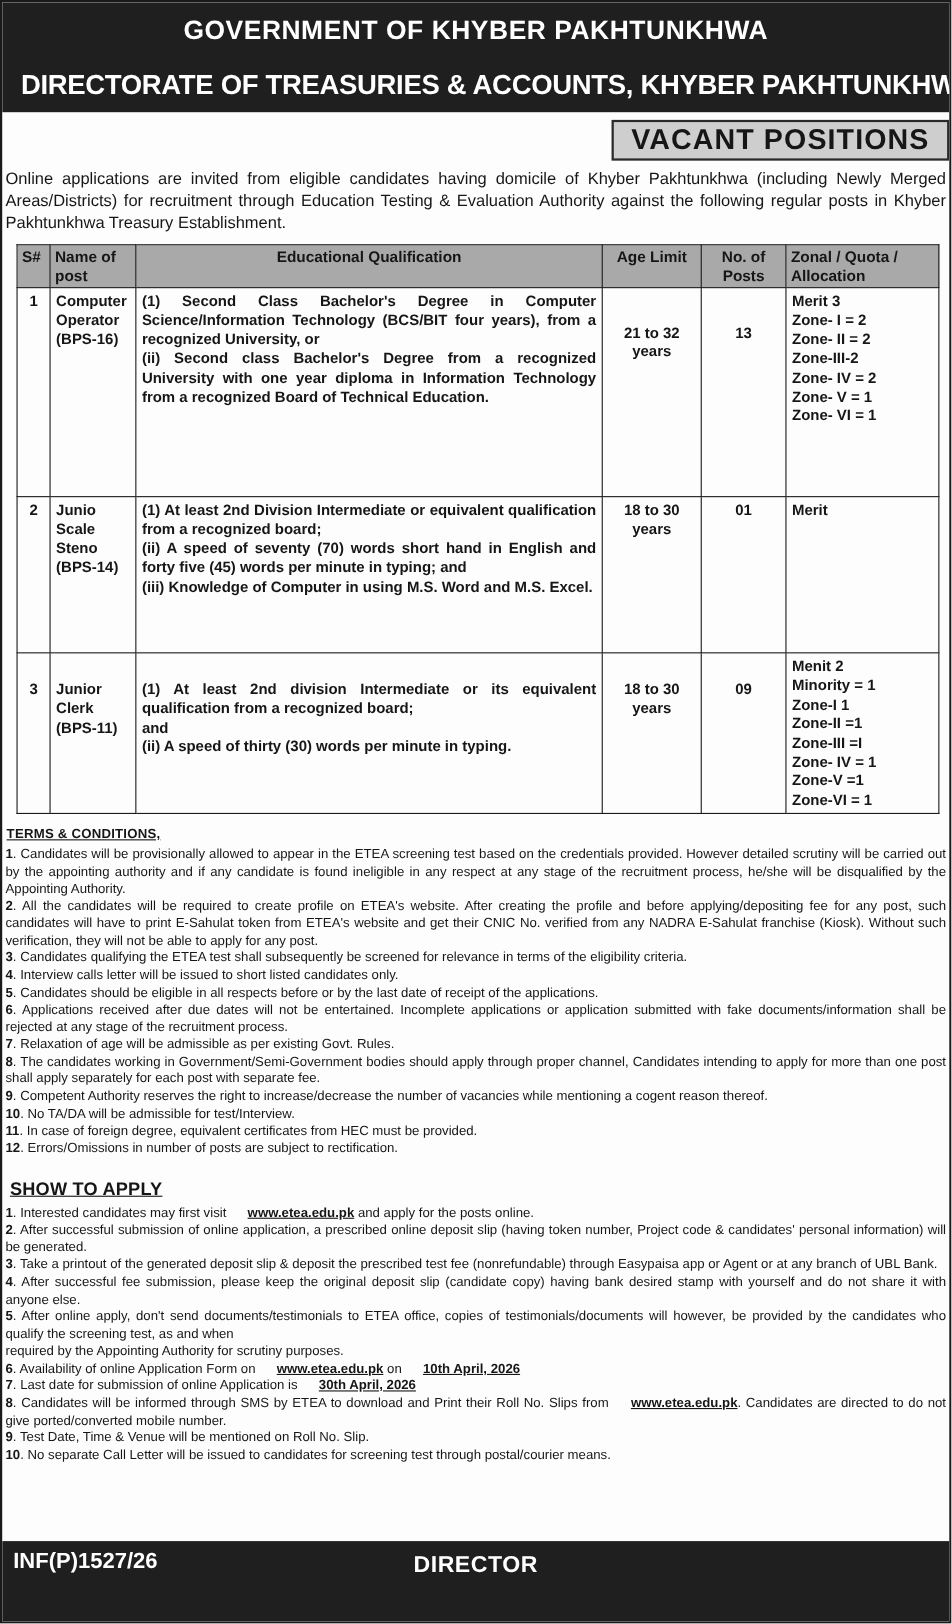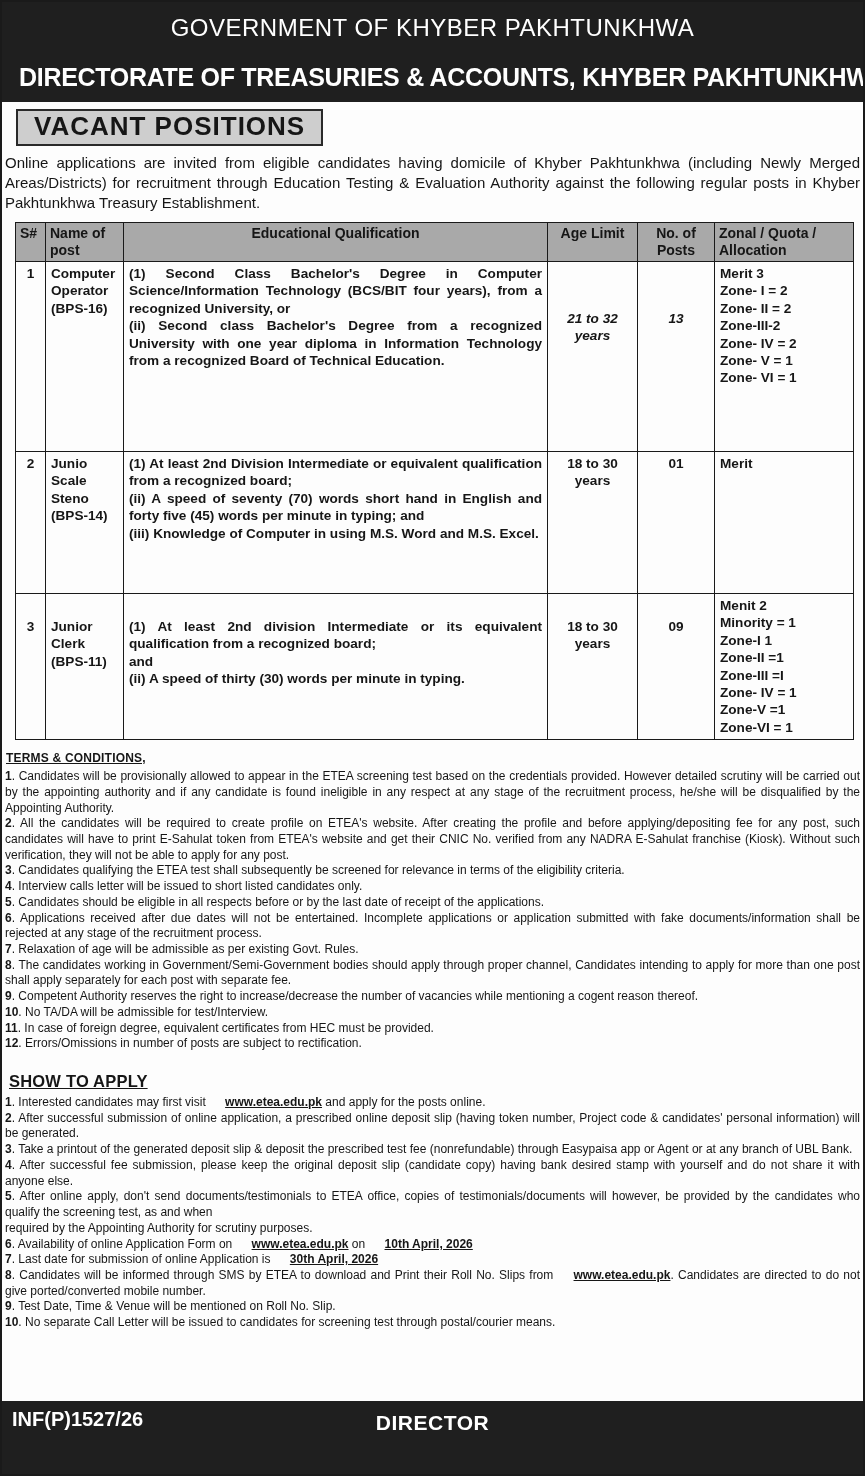--- a/index.html
+++ b/index.html
@@ -9,24 +9,24 @@
     position:relative; width:865px; height:1476px; margin:0 auto;
     background:#fdfdfd; border:2px solid #1a1a1a;
     display:flex; flex-direction:column; overflow:hidden;
   }
   
   .banner {
     background:#1f1f1f; color:#fff; padding:8px 0 10px 0;
     display:flex; flex-direction:column; justify-content:space-between;
     min-height:100px;
   }
-  .banner-line1 { font-size:24px; font-weight:normal; text-align:center; letter-spacing:.5px; margin-top:4px; }
+  .banner-line1 { font-size:24px; font-weight:bold; text-align:center; letter-spacing:.5px; margin-top:4px; }
   .banner-line2 { font-size:25px; font-weight:bold; text-align:center; white-space:nowrap; letter-spacing:-.3px; margin-top:14px;margin-left:17px; }
   
-  .vacant-wrap { text-align:left; margin:7px 0 5px 14px; }
+  .vacant-wrap { text-align:right; margin:7px 0 5px 4px; }
   .vacant-box {
     display:inline-block; background:#cecece; border:2px solid #2a2a2a;
     font-size:26px; font-weight:bold; letter-spacing:1px; padding:0 16px 2px 16px;
   }
   
   .intro { font-size:15px; line-height:1.32; text-align:justify; padding:2px 3px 0 3px; }
   
   table.vac { border-collapse:collapse; margin:10px 12px 0 13px; width:838px; table-layout:fixed; }
   .vac th, .vac td { border:1px solid #1a1a1a; vertical-align:top; font-weight:bold; }
   .vac th {
@@ -36,21 +36,21 @@
   .vac td { font-size:13.6px; line-height:1.28; padding:3px 5px; }
   .col-sno{width:30px;} .col-post{width:78px;} .col-qual{width:424px;}
   .col-age{width:90px;} .col-num{width:77px;} .col-zone{width:139px;}
   td.sno { text-align:center; }
   td.qual { text-align:justify; white-space:pre-line; }
   td.prewrap { white-space:pre-line; }
   td.center { text-align:center; }
   tr.r1 td { height:190px; }
   tr.r2 td { height:142px; }
   tr.r3 td { height:145px; }
-  tr.r1 td.center { padding-top:48px;font-style:italic; }
+  tr.r1 td.center { padding-top:32px; }
   tr.r3 td.pad-down { padding-top:24px; }
   
   .sec-heading {
     font-size:12px; font-weight:bold; text-decoration:underline;
     margin:11px 0 4px 4px; letter-spacing:.2px;
   }
   .sec-heading.apply { margin-top:20px; margin-left:7px; font-size:16.5px; }
   .items { padding:0 3px; }
   .item { font-size:12px; line-height:1.31; text-align:justify; }
   .item b.num { font-weight:bold; }

